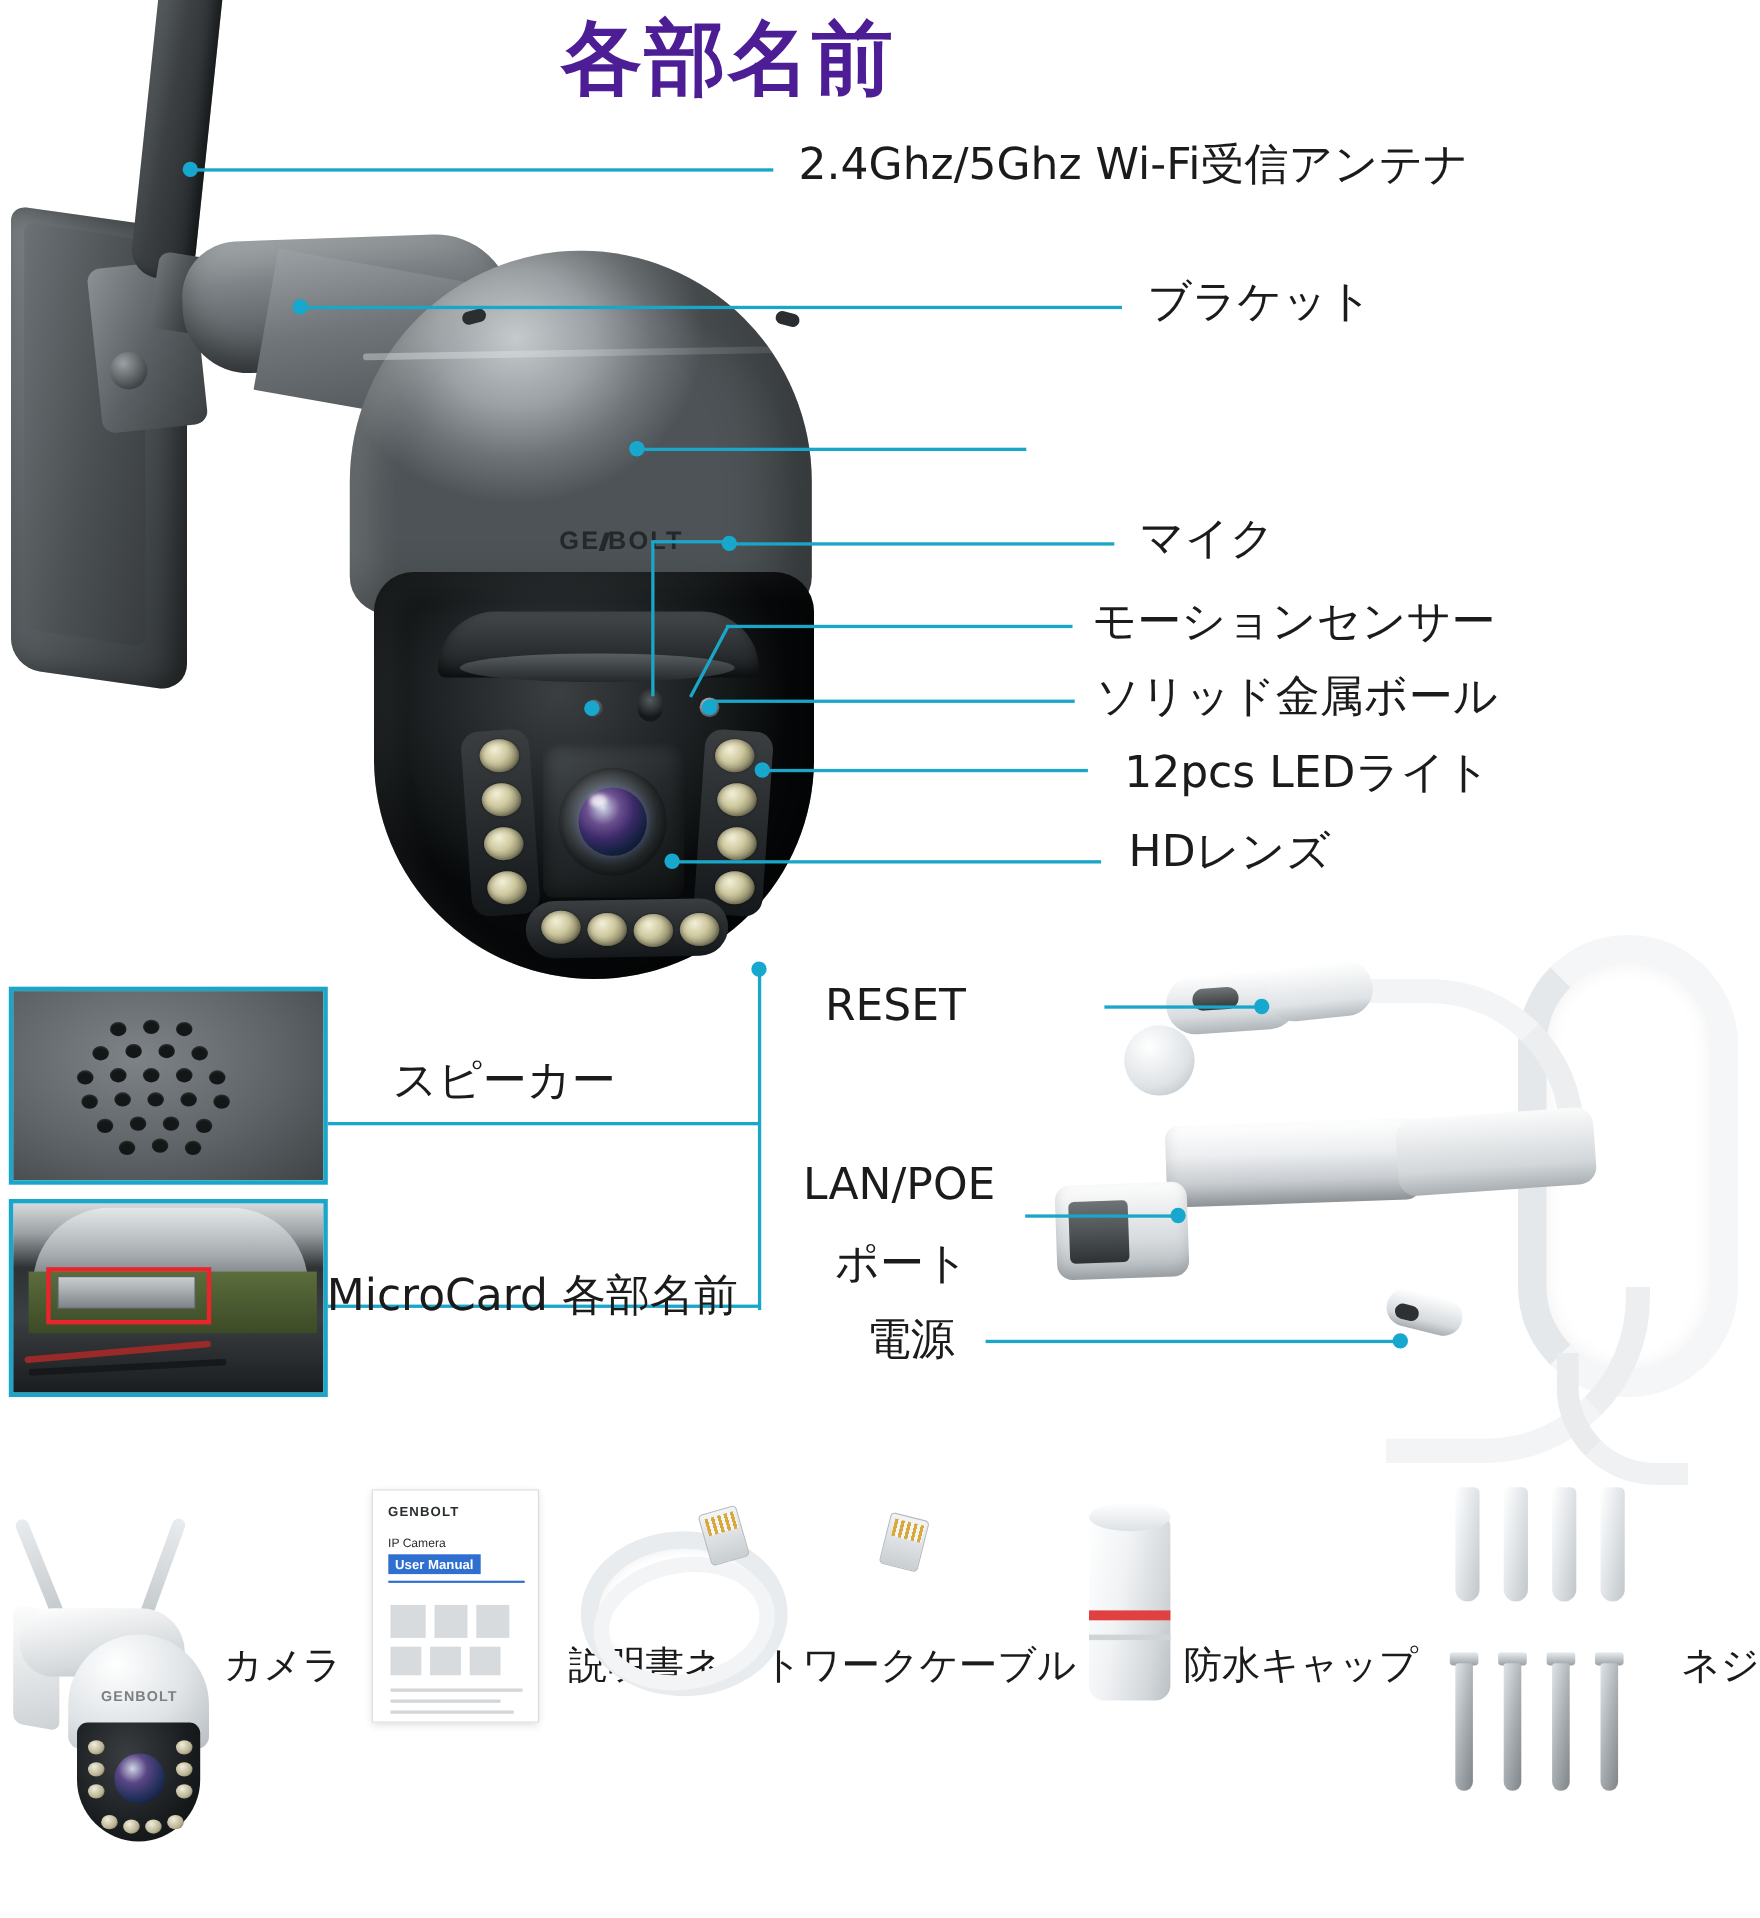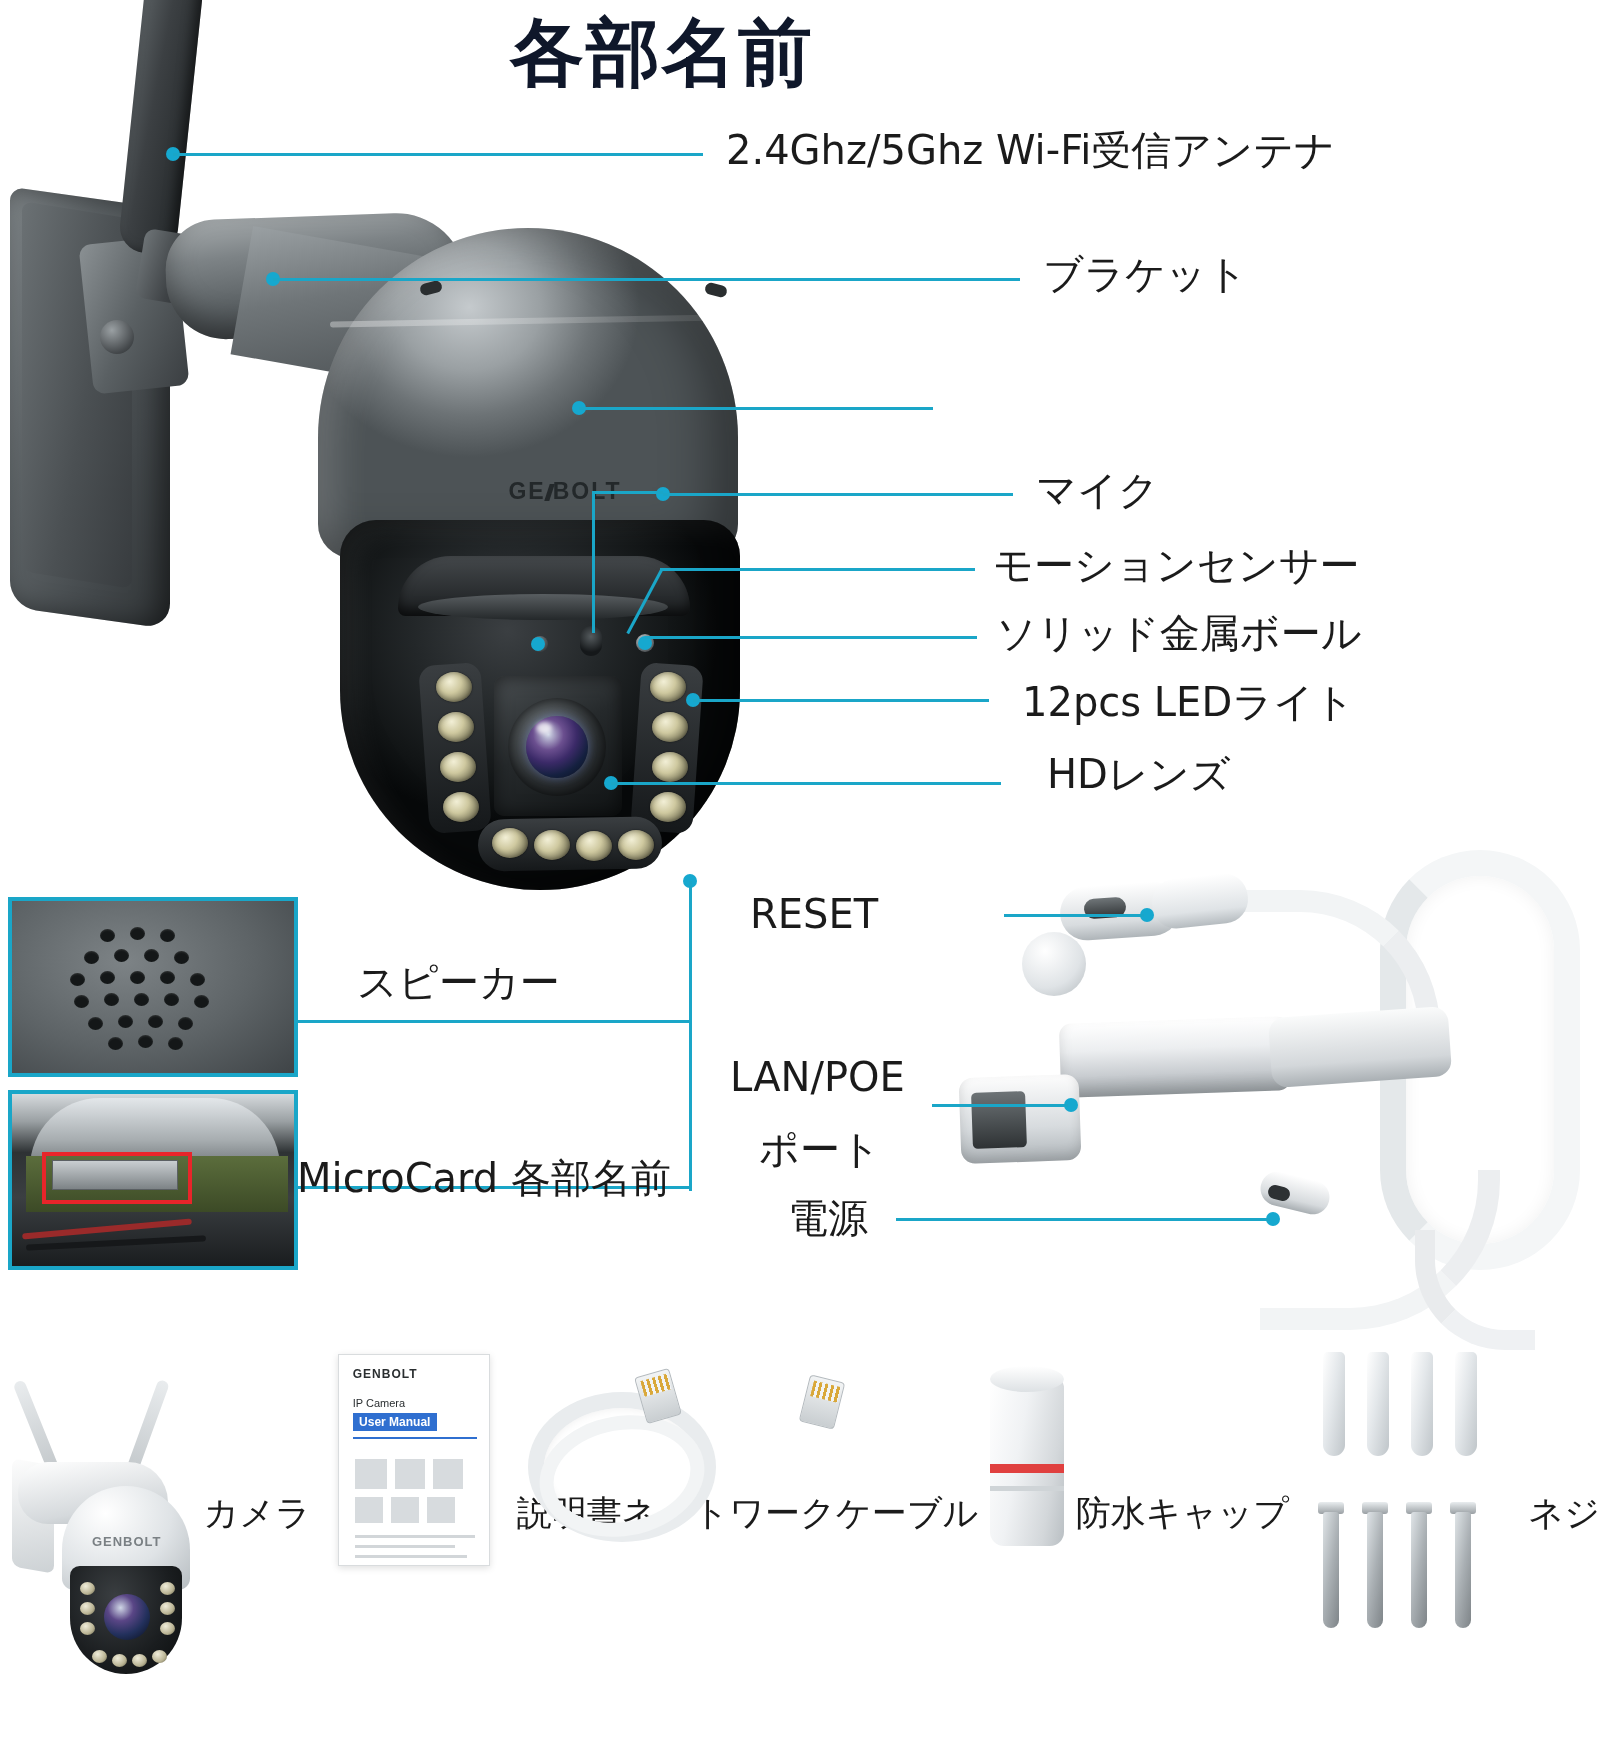--- a/index.html
+++ b/index.html
@@ -8,21 +8,21 @@
     background: #ffffff;
     font-family: "Liberation Sans", "DejaVu Sans", sans-serif;
     overflow: hidden;
   }
   #stage { position: relative; width: 1600px; height: 1744px; background:#fff; }
 
   
   .title {
     position: absolute; left: 0; top: 4px; width: 1324px;
     text-align: center;
-    font-size: 74px; font-weight: 700; color: #0f172a;
+    font-size: 74px; font-weight: 700; color: #4c1d95;
     letter-spacing: 2px;
     font-family: "DejaVu Sans", "Liberation Sans", sans-serif;
   }
 
   
   .lbl {
     position: absolute;
     font-size: 40px; color: #1b1b1b; white-space: nowrap;
     line-height: 1.12;
     font-family: "DejaVu Sans", "Liberation Sans", sans-serif;
@@ -513,21 +513,21 @@
 
   <div class="dot" style="left:604px;top:776px;"></div>
   <div class="ln h" style="left:611px;top:782px;width:390px;"></div>
 
   <div class="lbl" style="left:726px;top:128px;">2.4Ghz/5Ghz Wi-Fi受信アンテナ</div>
   <div class="lbl" style="left:1043px;top:252px;">ブラケット</div>
   <div class="lbl" style="left:1036px;top:468px;">マイク</div>
   <div class="lbl" style="left:996px;top:611px;">ソリッド金属ボール</div>
   <div class="lbl" style="left:993px;top:543px;">モーションセンサー</div>
   <div class="lbl" style="left:1022px;top:680px;">12pcs LEDライト</div>
-  <div class="lbl" style="left:1026px;top:752px;margin-left:21px;">HDレンズ</div>
+  <div class="lbl" style="left:1026px;top:752px;">HDレンズ</div>
 
   <div class="thumb thumb-speaker">
     <div class="spk-hole" style="left:88px;top:28px;"></div>
     <div class="spk-hole" style="left:118px;top:26px;"></div>
     <div class="spk-hole" style="left:148px;top:28px;"></div>
     <div class="spk-hole" style="left:72px;top:50px;"></div>
     <div class="spk-hole" style="left:102px;top:48px;"></div>
     <div class="spk-hole" style="left:132px;top:48px;"></div>
     <div class="spk-hole" style="left:162px;top:50px;"></div>
     <div class="spk-hole" style="left:58px;top:72px;"></div>

